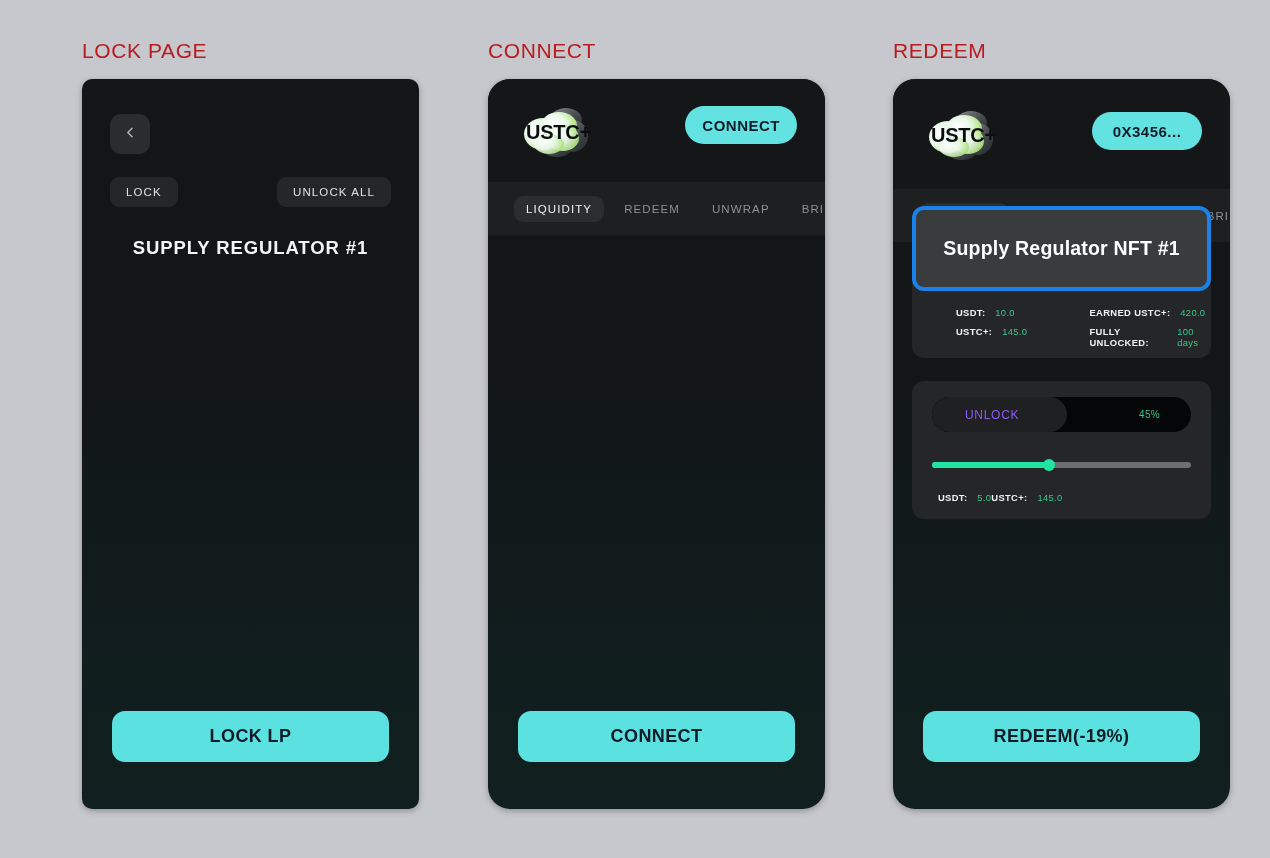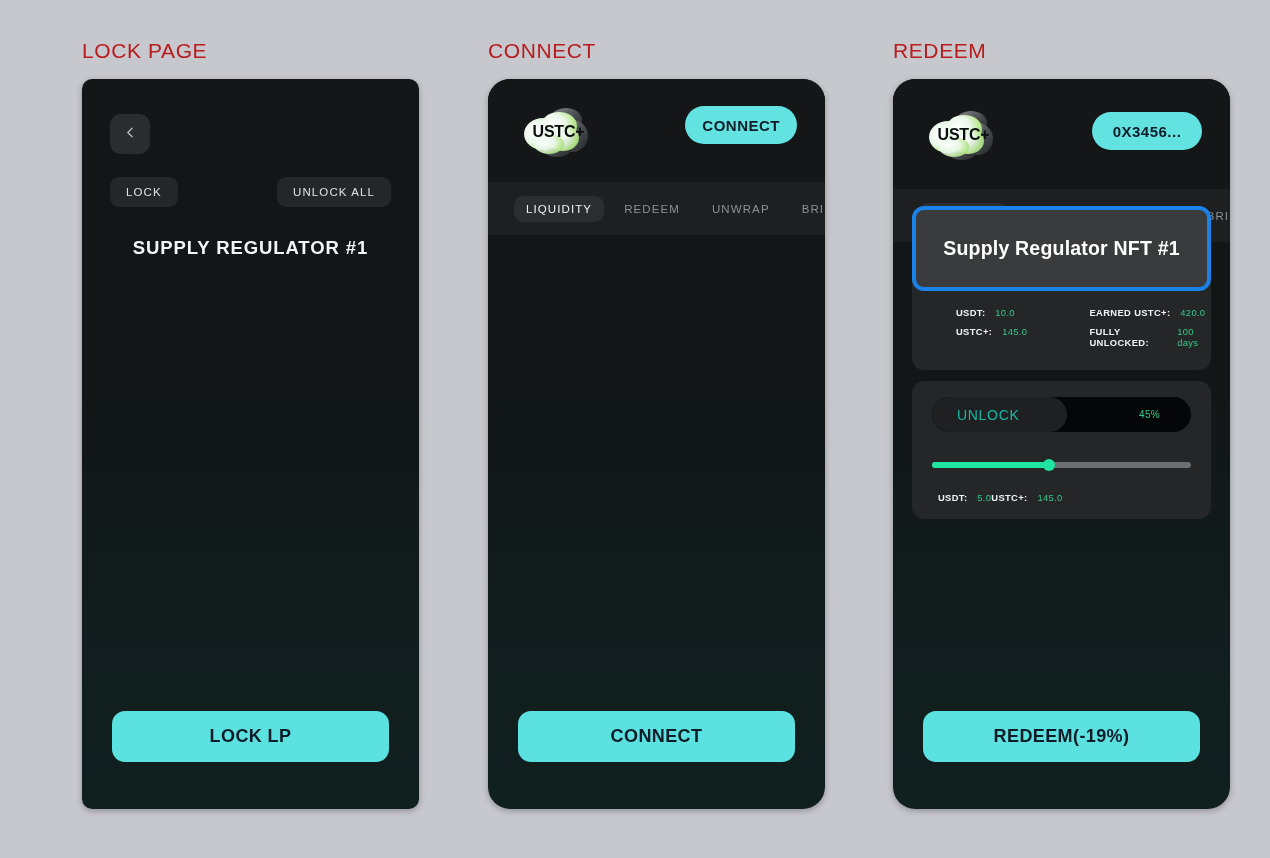--- a/index.html
+++ b/index.html
@@ -70,21 +70,21 @@
     position:absolute; left:0; right:0; top:0; height:103px;
     background:#141617;
   }
   .logo {
     position:absolute; left:33px; top:25px;
     width:75px; height:56px;
   }
   .logo .glyph {
     position:absolute; left:0; top:0; width:100%; height:100%;
     display:flex; align-items:center; justify-content:center;
-    font-size:16px; font-weight:800; letter-spacing:-0.2px;
+    font-size:20px; font-weight:800; letter-spacing:-0.2px;
     color:#0a0d0e; z-index:4;
   }
   .cta-btn {
     position:absolute; right:28px; top:27px;
     height:38px; min-width:110px; padding:0 17px;
     border-radius:19px;
     background:#63e2e2;
     display:flex; align-items:center; justify-content:center;
     font-size:15px; font-weight:800; letter-spacing:0.5px;
     color:#101c27;
@@ -108,21 +108,21 @@
     padding:7px 12px; border-radius:9px;
     margin-right:8px;
   }
   .tab.active { background:#2b2d2e; color:#f0f2f3; }
 
   
   .nft-block {
     position:absolute; left:19px; right:19px; top:127px;
     border-radius:12px;
     background:#242627;
-    padding-bottom:14px;
+    padding-bottom:2px;
   }
   .nft-card {
     margin:0 0 0 0;
     height:85px;
     border-radius:12px;
     border:4px solid #1a82e8;
     background:#393b3c;
     display:flex; align-items:center; justify-content:center;
   }
   .nft-card span {
@@ -147,22 +147,22 @@
     background:#050607;
     display:flex; align-items:center;
     position:relative; overflow:hidden;
   }
   .unlock-bar .fill {
     position:absolute; left:0; top:0; bottom:0; width:52%;
     background:#1e2021; border-radius:18px;
   }
   .unlock-bar .ulabel {
     position:relative; z-index:2;
-    margin-left:25px;
-    font-size:14px; font-weight:500; letter-spacing:0.7px; color:#14b8a6;
+    margin-left:33px;
+    font-size:12px; font-weight:500; letter-spacing:0.7px; color:#8b5cf6;
   }
   .unlock-bar .upct {
     position:relative; z-index:2;
     margin-left:auto; margin-right:31px;
     font-size:10px; color:#35c98a; letter-spacing:0.3px;
   }
   .slider-wrap { margin:28px 20px 0 20px; position:relative; height:10px; }
   .slider-track {
     position:absolute; left:0; right:0; top:2px; height:6px;
     border-radius:3px; background:#6c7073;

